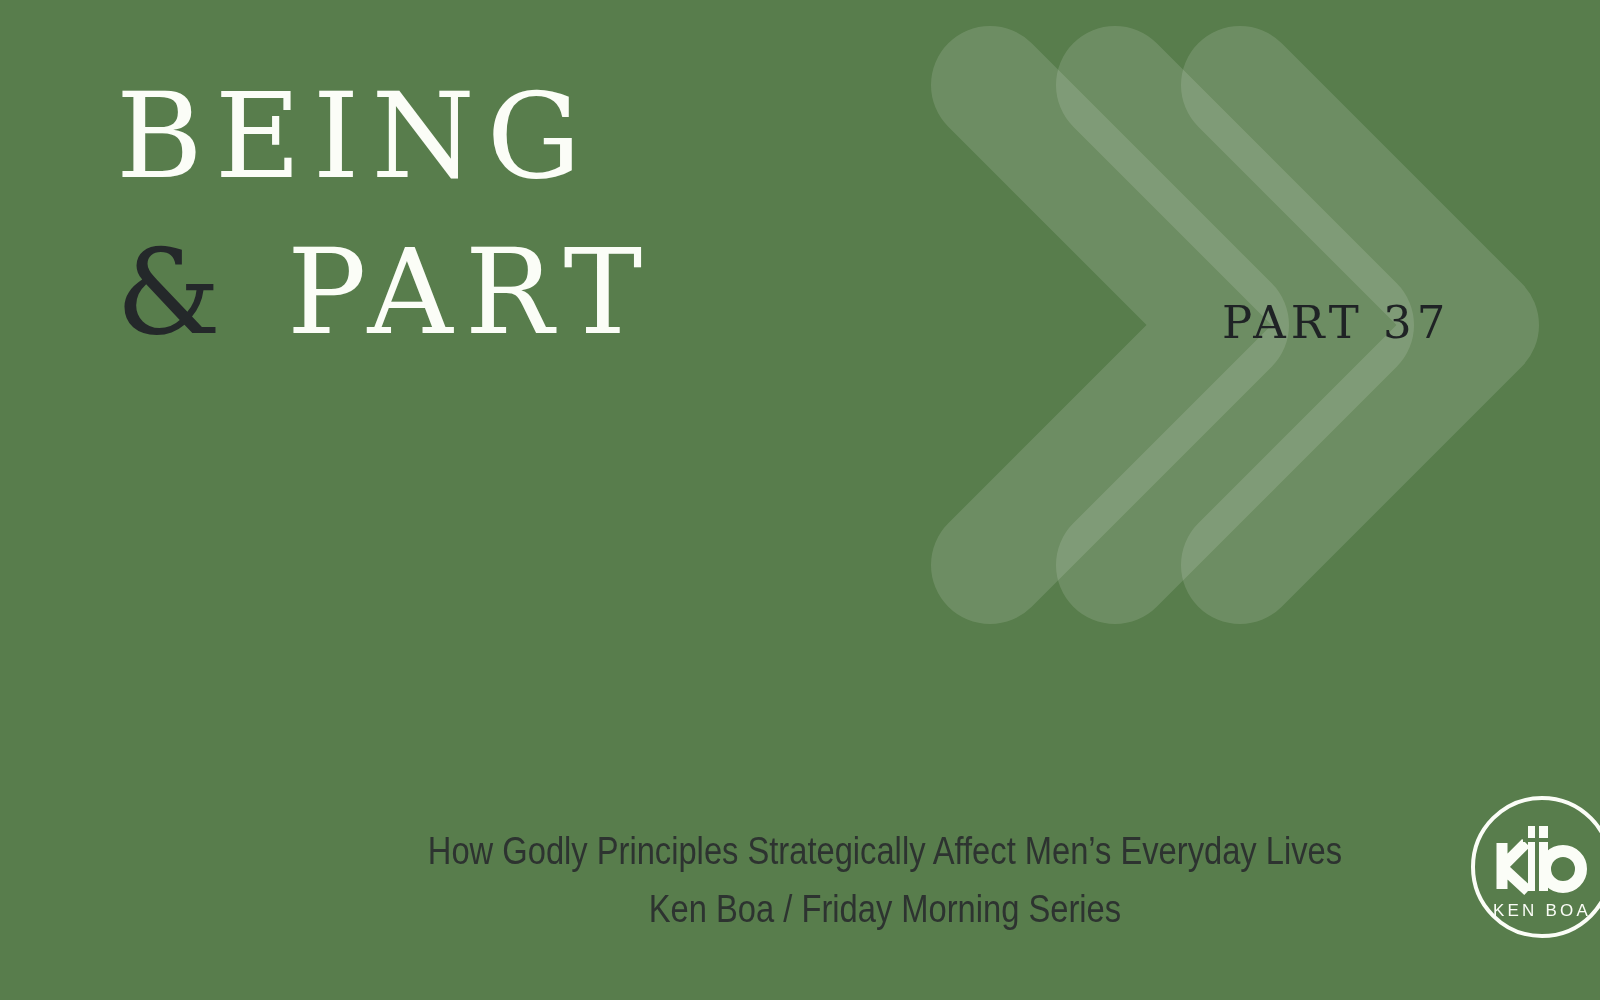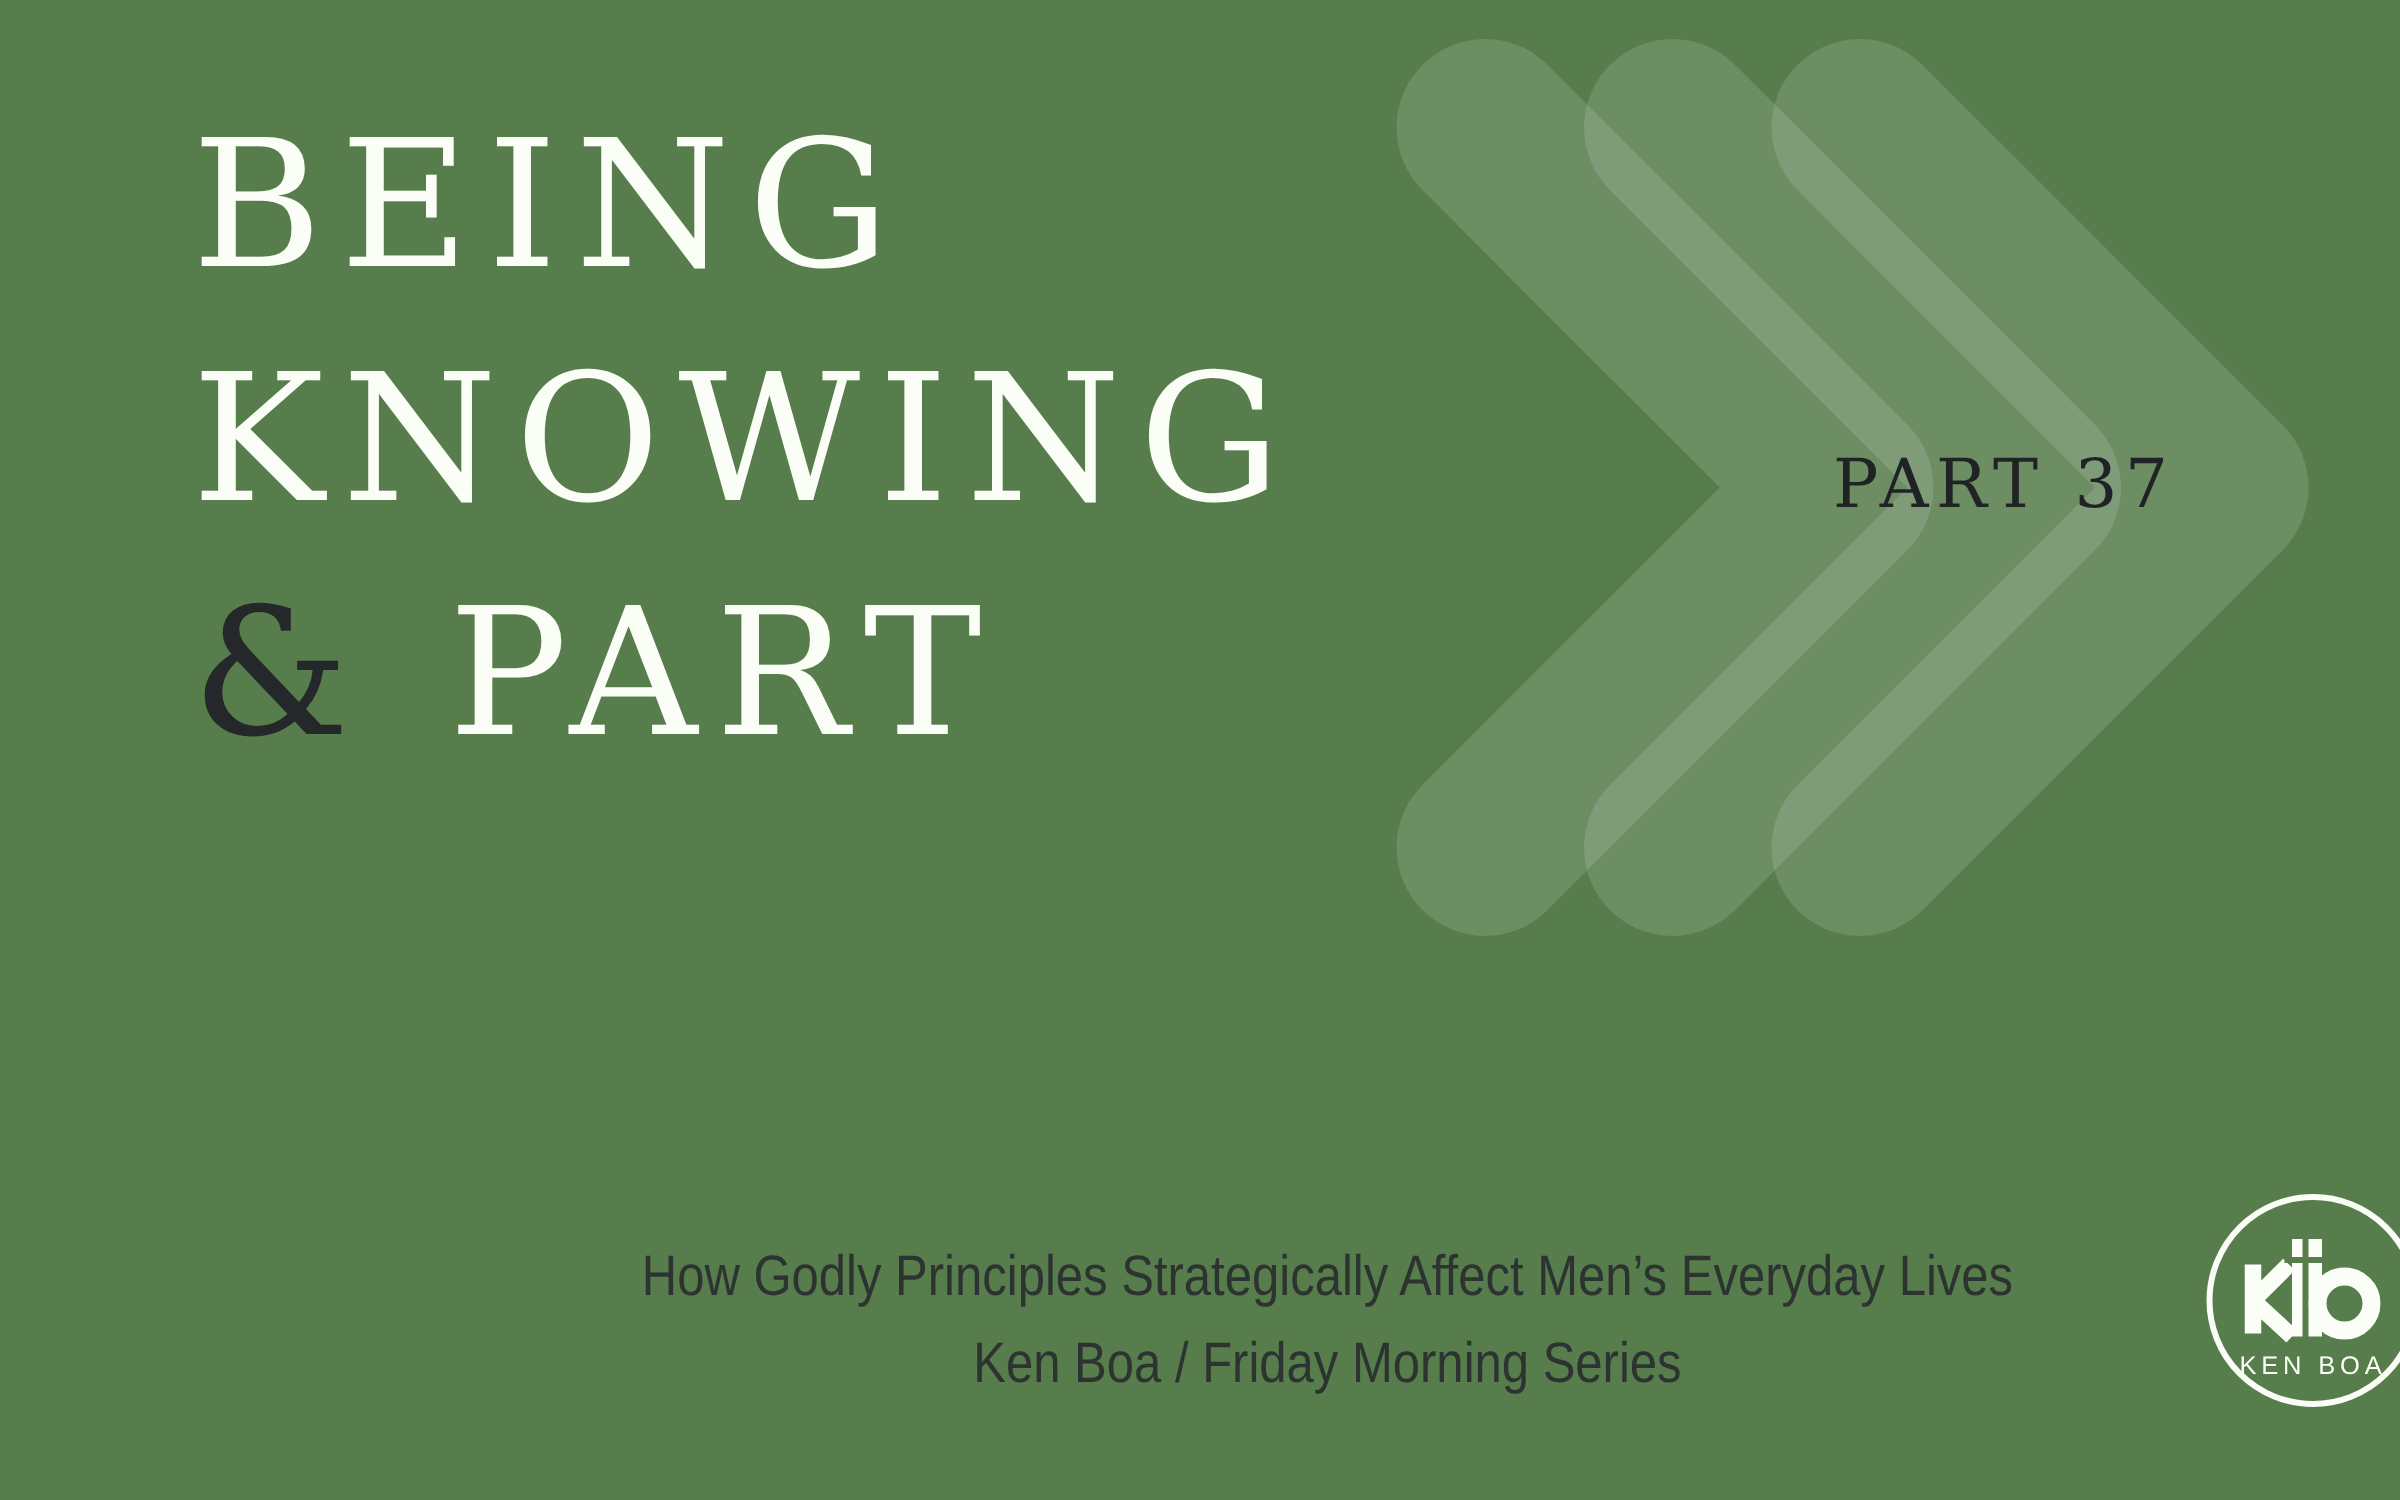--- a/index.html
+++ b/index.html
@@ -32,21 +32,20 @@
     display: block;
     width: 100%;
     height: 100%;
   }
   
   #title-block {
     position: absolute;
     left: 112px;
     top: 58px;
     width: 1000px;
-    margin-left: 12px;
   }
   .title-line {
     color: #fbfdf7;
     font-family: "DejaVu Serif", "Liberation Serif", serif;
     font-weight: 400;
     font-size: 118px;
     line-height: 156px;
     letter-spacing: 12px;
     white-space: nowrap;
     margin: 0;
@@ -118,21 +117,20 @@
       <g fill="none" stroke="#ffffff" stroke-opacity="0.13" stroke-width="118" stroke-linecap="round" stroke-linejoin="round">
         <polyline points="90,85 330,325 90,565"></polyline>
         <polyline points="215,85 455,325 215,565"></polyline>
         <polyline points="340,85 580,325 340,565"></polyline>
       </g>
     </svg>
   </div>
 
   <div id="title-block">
     <div class="title-line line-being">BEING</div>
-    <div class="title-line line-knowing">KNOWING</div>
     <div class="title-line line-doing">
       <span class="amp">&amp;</span>
       <span class="doing-word">PART</span>
     </div>
   </div>
 
   <div id="part-label">PART 37</div>
 
   <div id="footer">
     <div class="footer-line">How Godly Principles Strategically Affect Men’s Everyday Lives</div>

